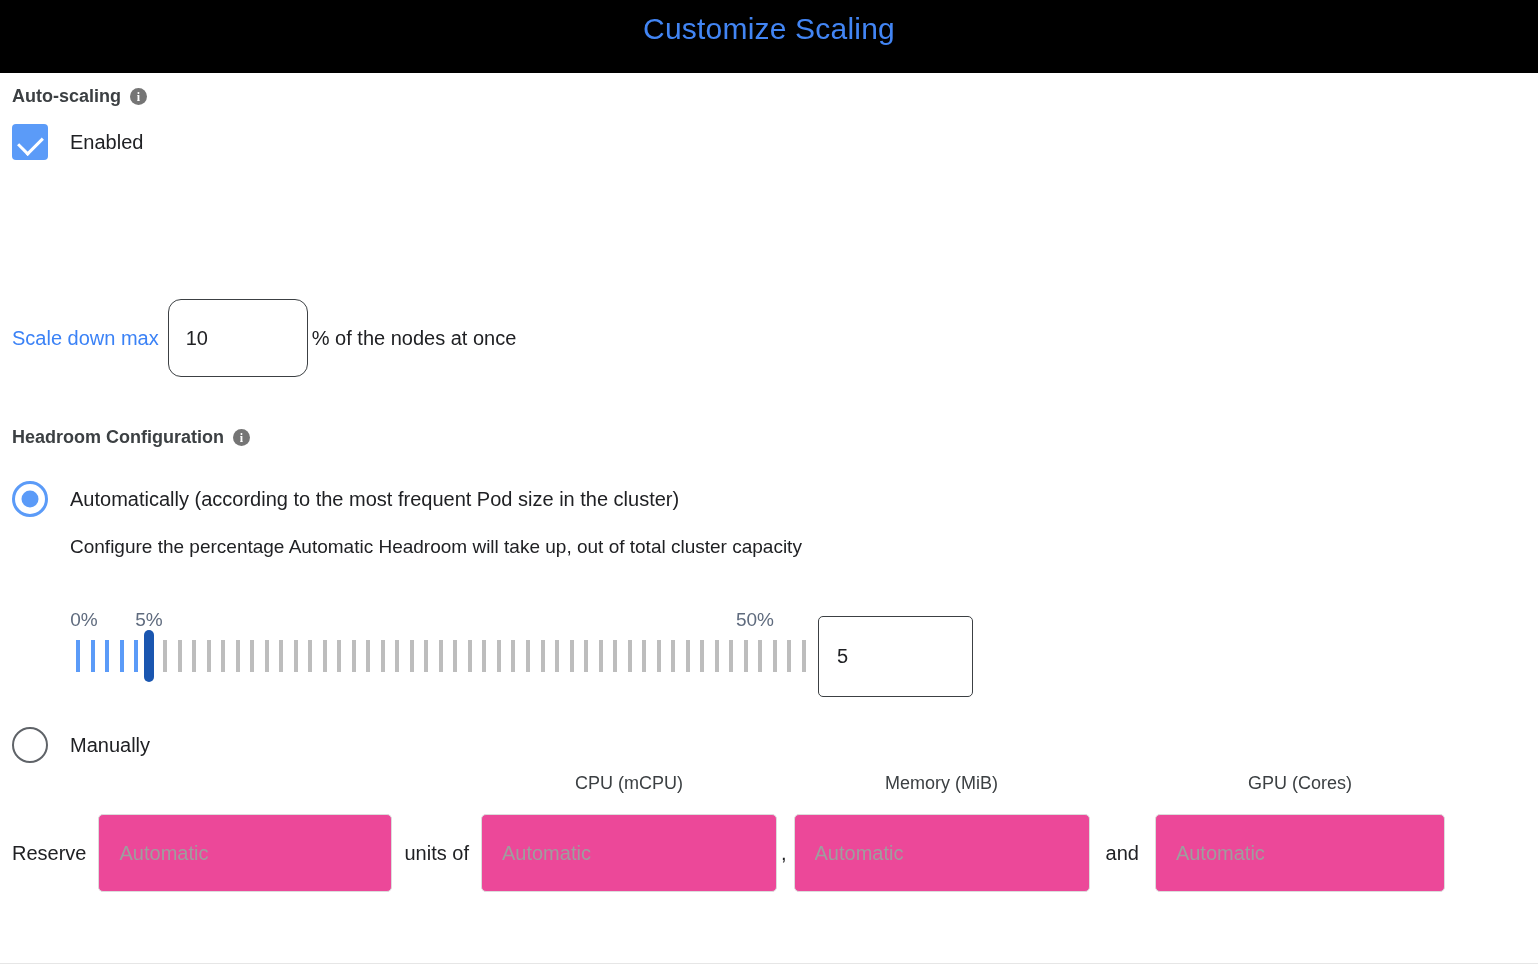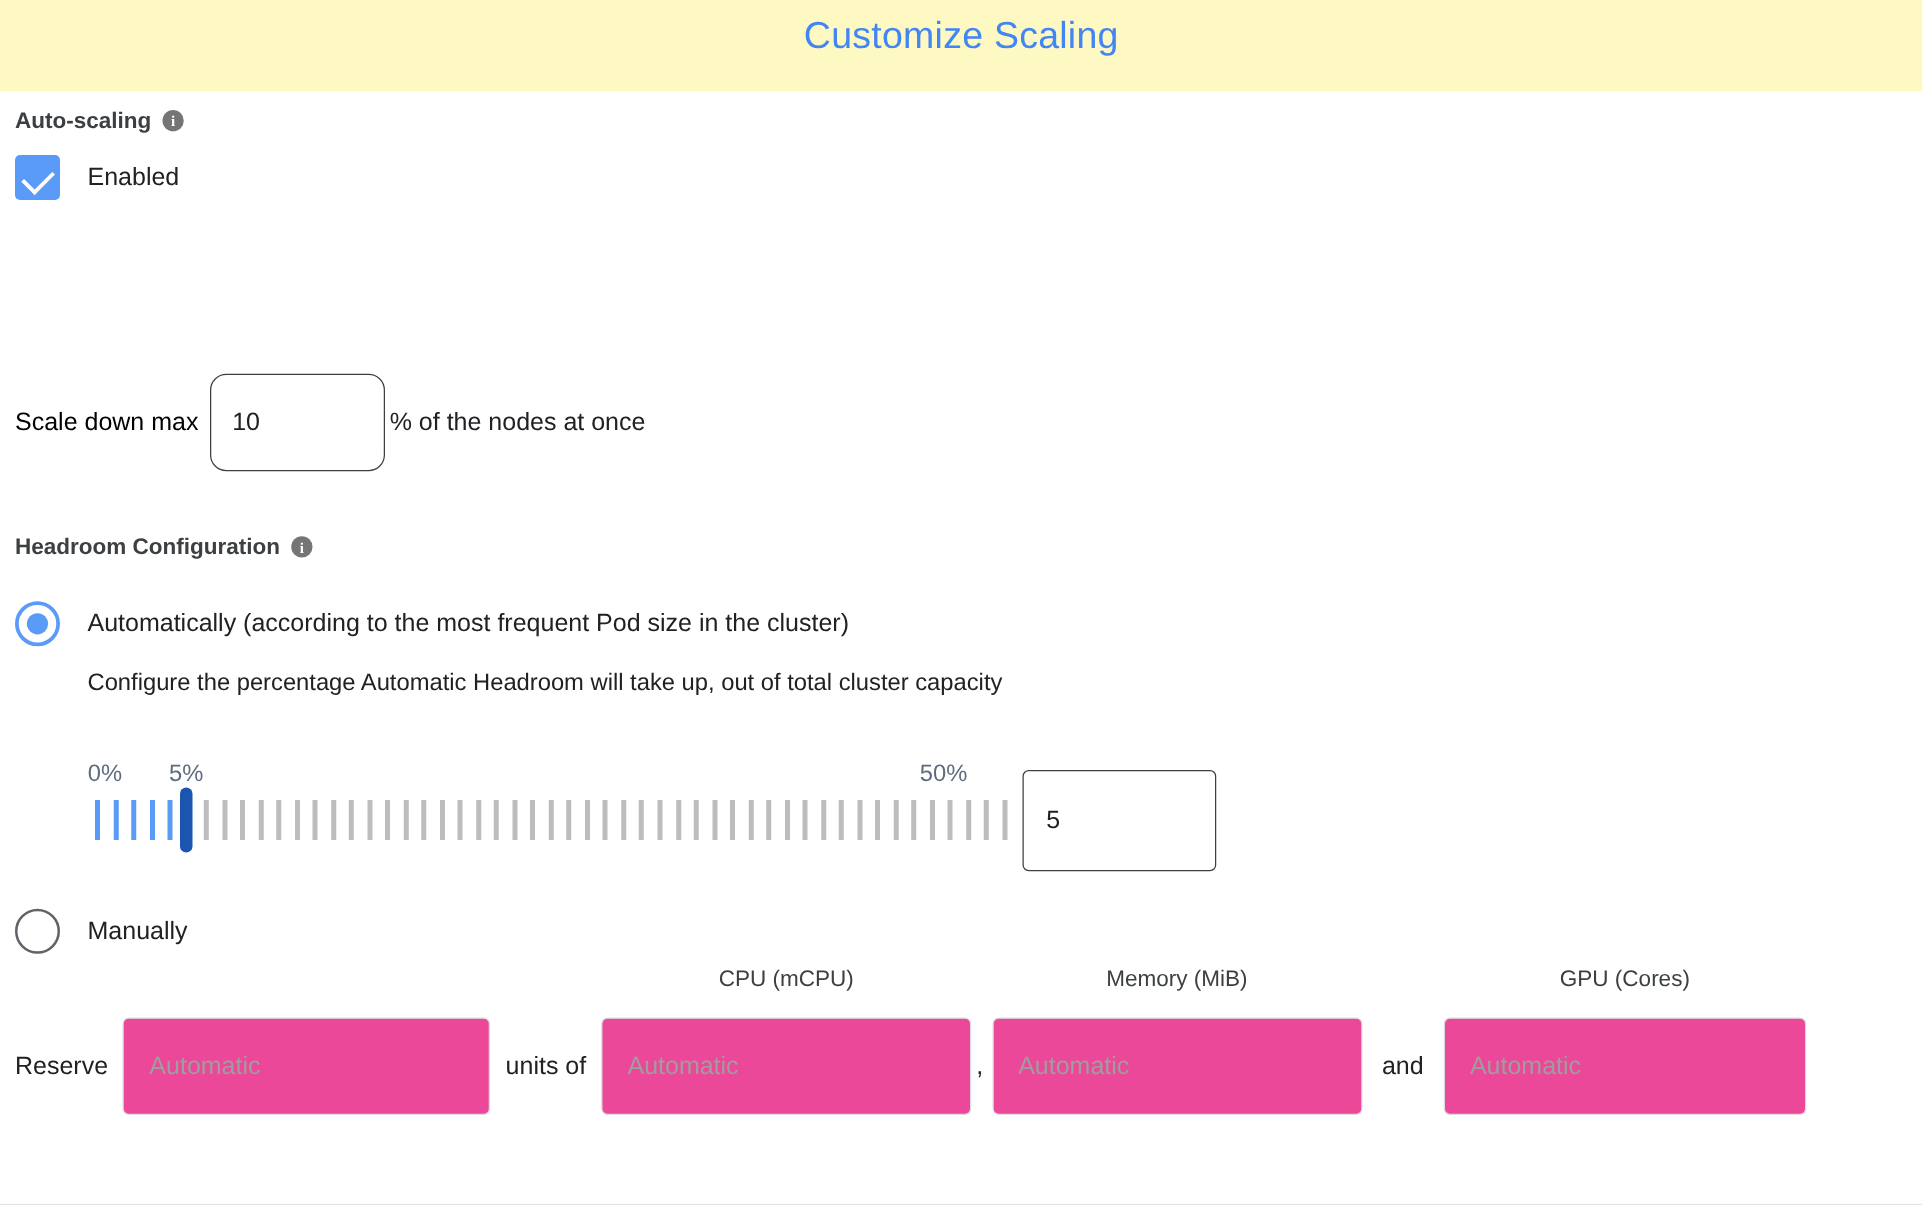--- a/index.html
+++ b/index.html
@@ -13,21 +13,21 @@
     height: 970px;
     font-family: "Liberation Sans", sans-serif;
     color: #202124;
     overflow: hidden;
     position: relative;
   }
 
   
   .header-bar {
     height: 73px;
-    background: #fef9c3;
+    background: #000000;
     display: flex;
     align-items: center;
     justify-content: center;
     width: 100%;
   }
   .header-title {
     color: #4285f4;
     font-size: 30px;
     font-weight: 400;
     letter-spacing: 0.2px;
@@ -100,21 +100,21 @@
   .checkbox-label { font-size: 20px; color: #202124; }
 
   
   .scaledown-row {
     position: absolute;
     left: 12px;
     top: 226px;
     display: flex;
     align-items: center;
   }
-  .scaledown-label { font-size: 20px; color: #000000; }
+  .scaledown-label { font-size: 20px; color: #3b82f6; }
   .num-input {
     width: 140px;
     height: 78px;
     border: 1.6px solid #3c4043;
     border-radius: 13px;
     background: #ffffff;
     font-size: 20px;
     font-family: "Liberation Sans", sans-serif;
     color: #202124;
     padding: 0 17px;

